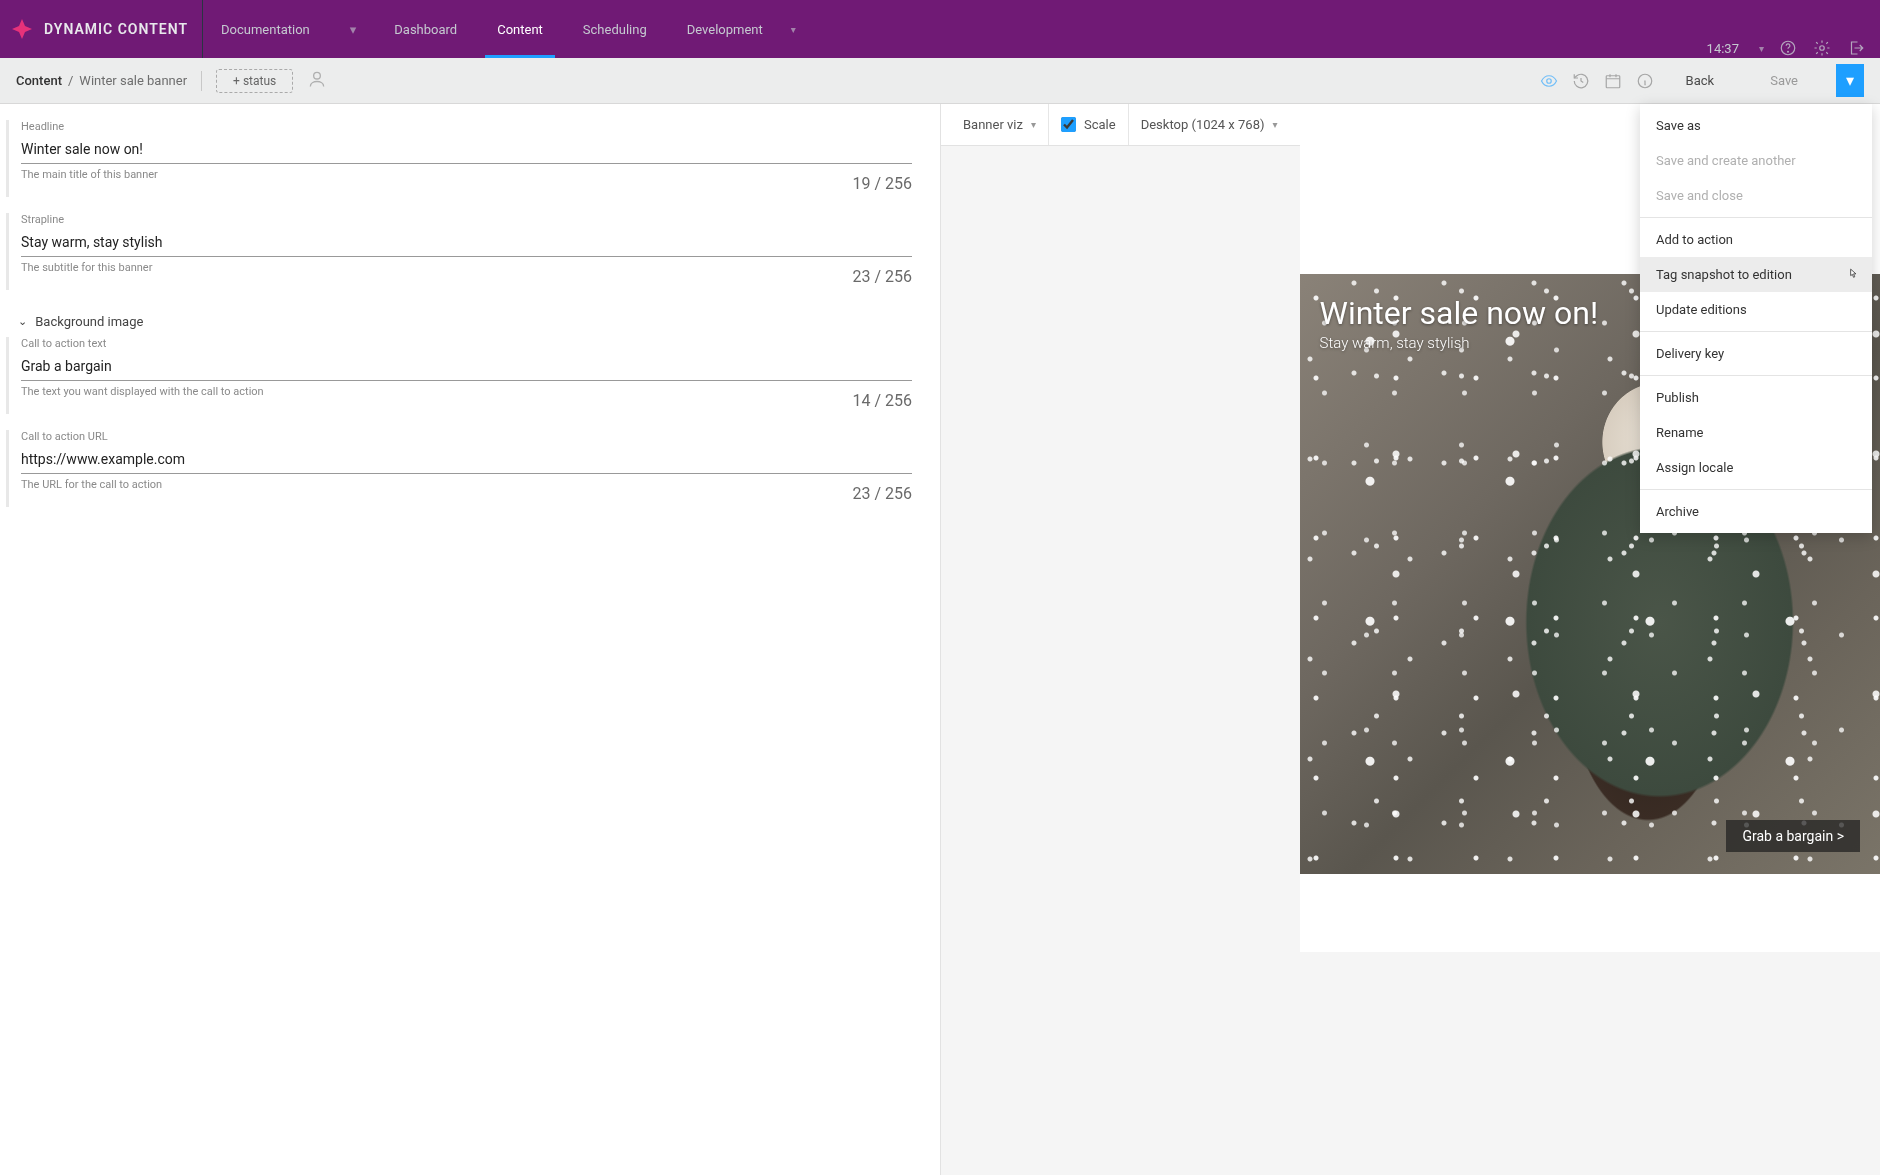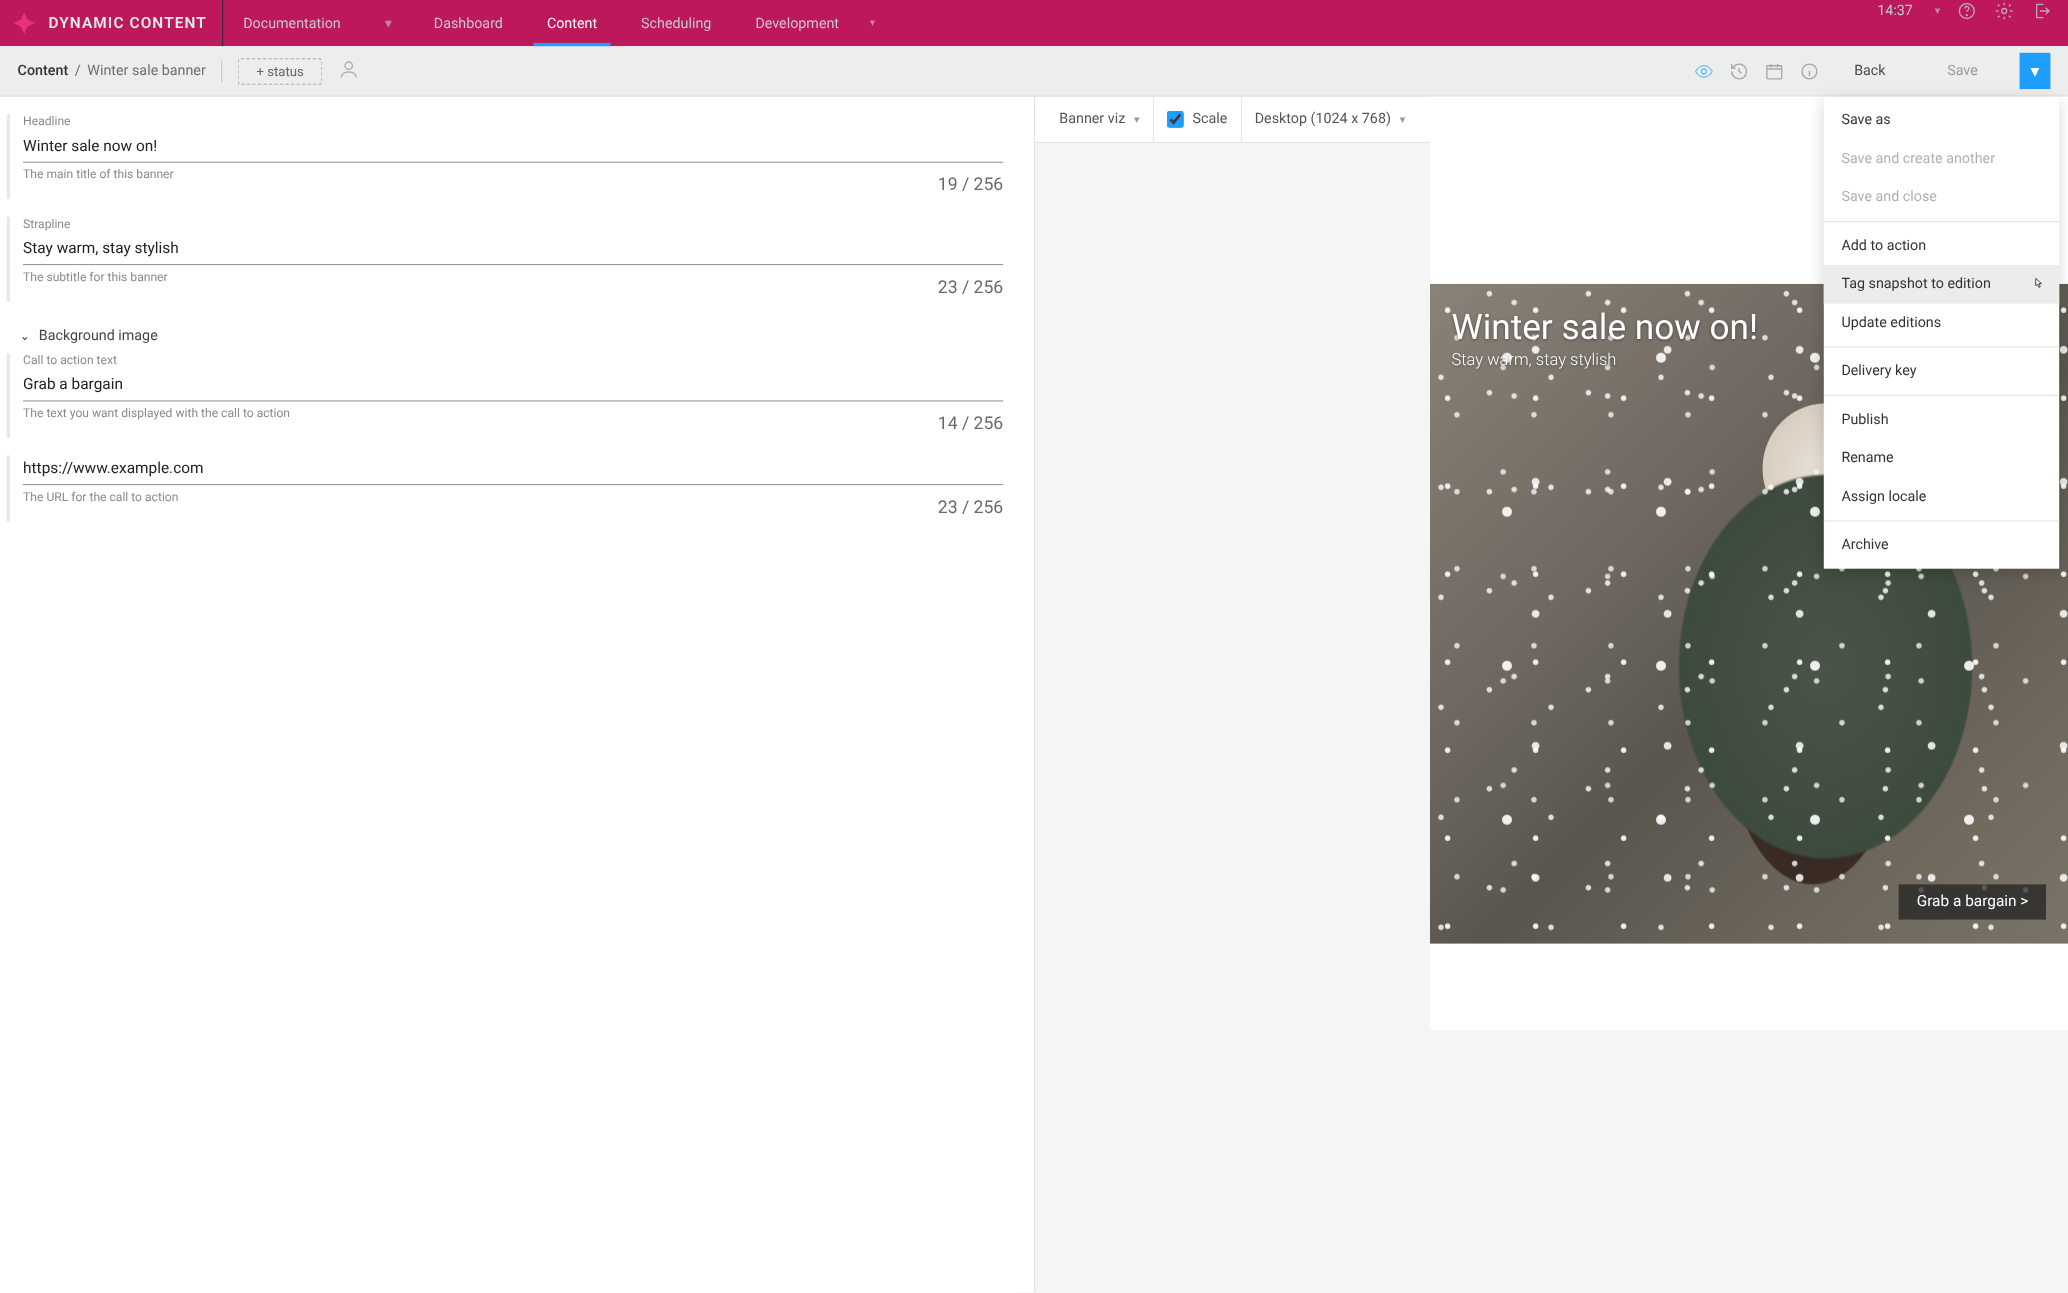--- a/index.html
+++ b/index.html
@@ -1,23 +1,23 @@
 <!DOCTYPE html>
 <html><head>
   <meta charset="utf-8">
   <style>
     * { box-sizing: border-box; margin: 0; padding: 0; font-family: -apple-system, BlinkMacSystemFont, "Segoe UI", Roboto, Helvetica, Arial, sans-serif; }
     body { background: #f5f5f5; color: #333; overflow: hidden; }
     
     
     .topbar {
-      height: 42px;
-      background: #be185d;
+      height: 58px;
+      background: #701a75;
       display: flex;
-      align-items: flex-start;
+      align-items: flex-end;
       color: #c5c9d0;
       font-size: 13px;
     }
     .logo-area {
       display: flex;
       align-items: center;
       padding: 0 14px 0 10px;
       height: 100%;
       border-right: 1px solid #2a3442;
     }
@@ -110,21 +110,21 @@
     .banner-title { font-size: 32px; font-weight: 400; }
     .banner-sub { font-size: 15px; font-weight:300; margin-top:2px; }
     .banner-cta {
       position:absolute; bottom:22px; right:20px; background: rgba(30,30,30,0.7);
       color:#fff; font-size: 14px; padding: 8px 16px; cursor:pointer;
     }
     .pv-spacer-bottom { height: 78px; background:#fff; }
     
     
     .save-menu {
-      position:absolute; top:0; right:8px; width: 214px; background:#fff;
+      position:absolute; top:0; right:8px; width: 232px; background:#fff;
       box-shadow: 0 4px 14px rgba(0,0,0,0.18); font-size:13px; color:#333; z-index:50;
       padding: 4px 0;
     }
     .menu-item { padding: 10px 16px; cursor:pointer; display:flex; align-items:center; }
     .menu-item.disabled { color:#b0b0b0; cursor:default; }
     .menu-item.hover { background:#ececec; }
     .menu-sep { height:1px; background:#e4e4e4; margin: 4px 0; }
     
     
     .photo {
@@ -283,20 +283,21 @@
     <div class="field">
       <div class="field-label">Call to action text</div>
       <input class="field-input" value="Grab a bargain" style="">
       <div class="field-hint-row">
         <div class="field-hint">The text you want displayed with the call to action</div>
         <div class="char-count">14 / 256</div>
       </div>
     </div>
 
     <div class="field">
+      <div class="field-label">Call to action URL</div>
       <input class="field-input" value="https://www.example.com" style="">
       <div class="field-hint-row">
         <div class="field-hint">The URL for the call to action</div>
         <div class="char-count">23 / 256</div>
       </div>
     </div>
 
   </div>
 
   <div class="preview-pane">

